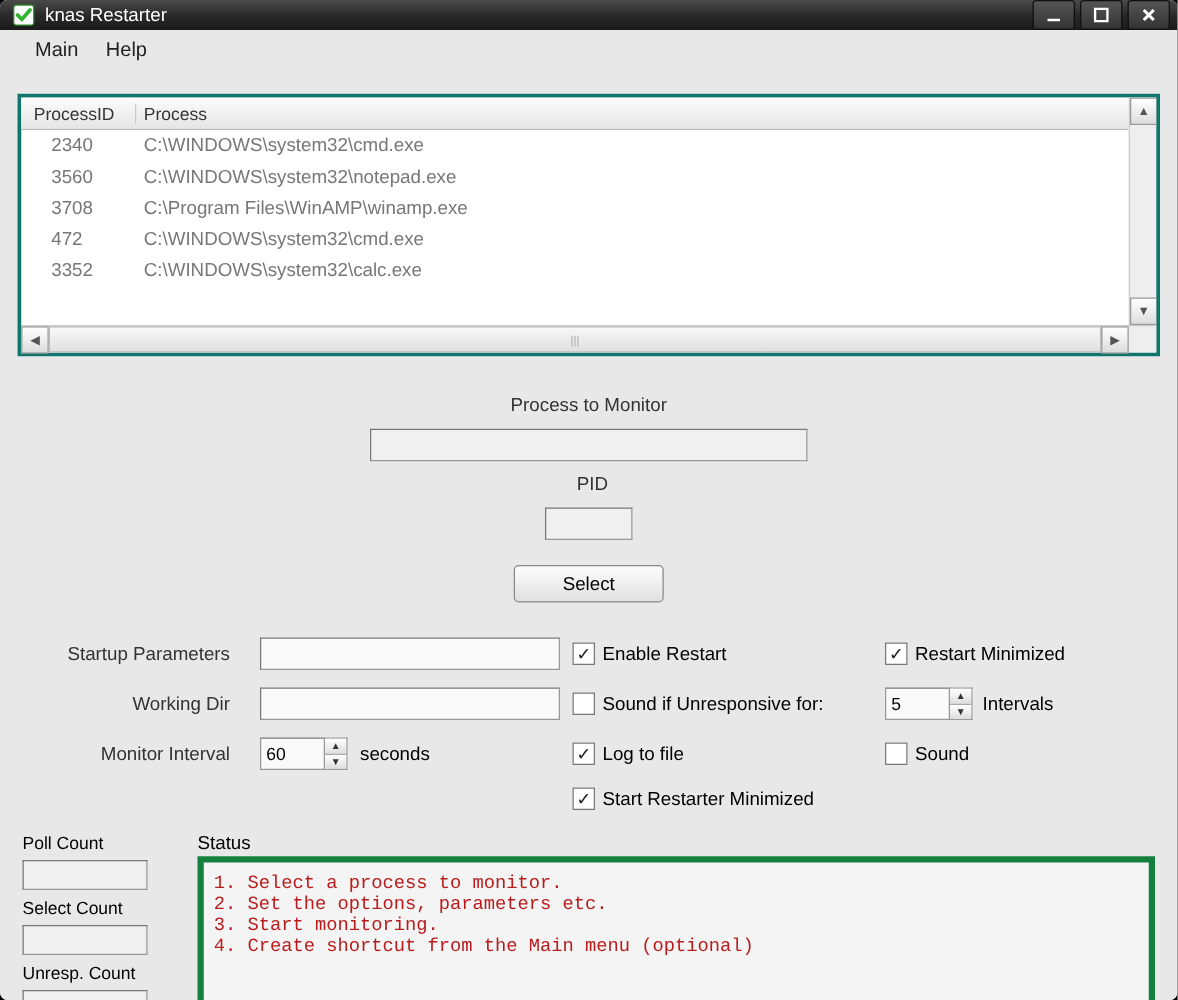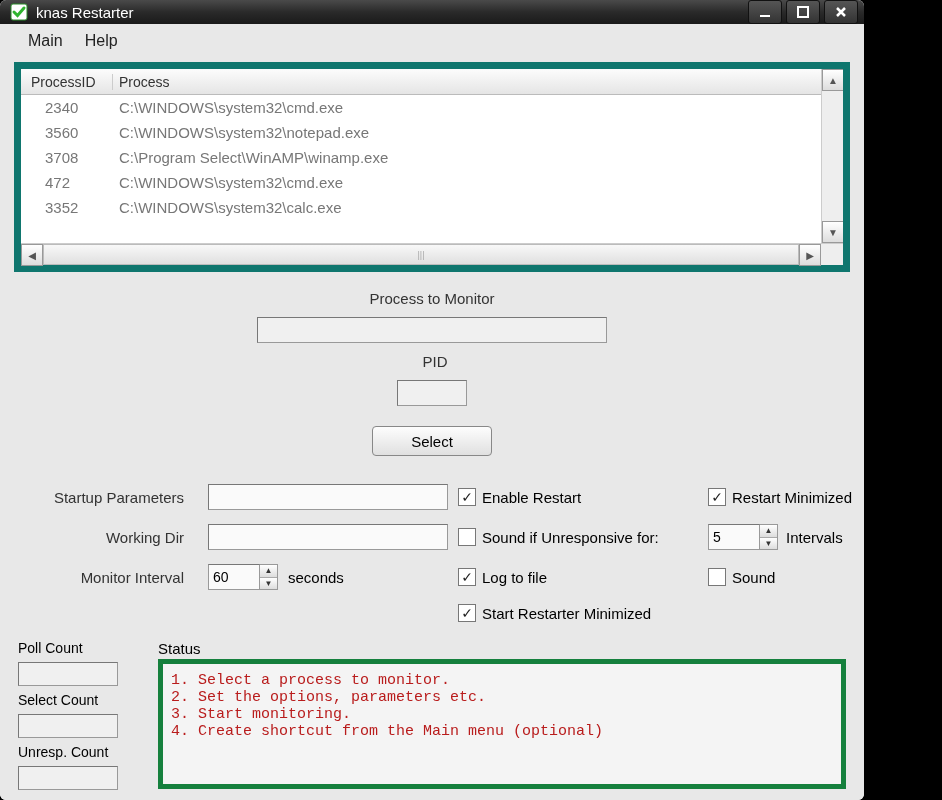--- a/index.html
+++ b/index.html
@@ -5,21 +5,21 @@
 * { box-sizing: border-box; margin: 0; padding: 0; }
 body {
   font-family: Tahoma, Arial, sans-serif;
   font-size: 13px;
   background: #000;
   width: 942px;
   height: 800px;
   overflow: hidden;
 }
 .window {
-  width: 864px;
+  width: 942px;
   height: 800px;
   background: #fff;
   border-radius: 6px;
   overflow: hidden;
   display: flex;
   flex-direction: column;
 }
 .titlebar {
   height: 36px;
   background: linear-gradient(to bottom, #4a4a4a 0%, #2a2a2a 50%, #1a1a1a 100%);
@@ -57,23 +57,23 @@
   height: 34px;
   display: flex;
   align-items: center;
   padding: 0 28px;
   gap: 22px;
   font-size: 16px;
   color: #222;
 }
 .menubar span { cursor: pointer; }
 .listview {
-  margin: 4px 14px;
+  margin: 17px 14px;
   background: #fff;
-  border: 7px solid #0f766e;
+  border: 3px solid #0f766e;
   height: 210px;
   display: flex;
   flex-direction: column;
 }
 .listview-body {
   flex: 1;
   display: flex;
   overflow: hidden;
 }
 .listview-content { flex: 1; overflow: hidden; }
@@ -282,21 +282,21 @@
               <div class="lv-row">
                 <div class="c1">2340</div>
                 <div class="c2">C:\WINDOWS\system32\cmd.exe</div>
               </div>
               <div class="lv-row">
                 <div class="c1">3560</div>
                 <div class="c2">C:\WINDOWS\system32\notepad.exe</div>
               </div>
               <div class="lv-row">
                 <div class="c1">3708</div>
-                <div class="c2">C:\Program Select\WinAMP\winamp.exe</div>
+                <div class="c2">C:\Program Files\WinAMP\winamp.exe</div>
               </div>
               <div class="lv-row">
                 <div class="c1">472</div>
                 <div class="c2">C:\WINDOWS\system32\cmd.exe</div>
               </div>
               <div class="lv-row">
                 <div class="c1">3352</div>
                 <div class="c2">C:\WINDOWS\system32\calc.exe</div>
               </div>
             </div>

